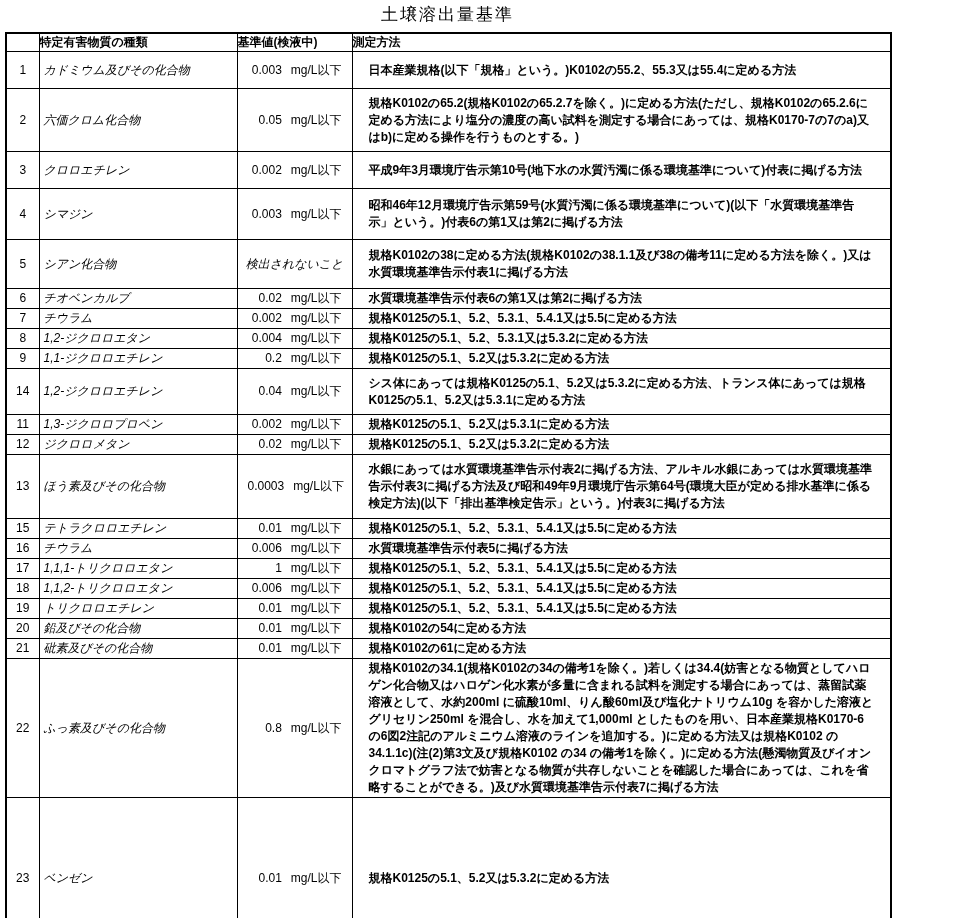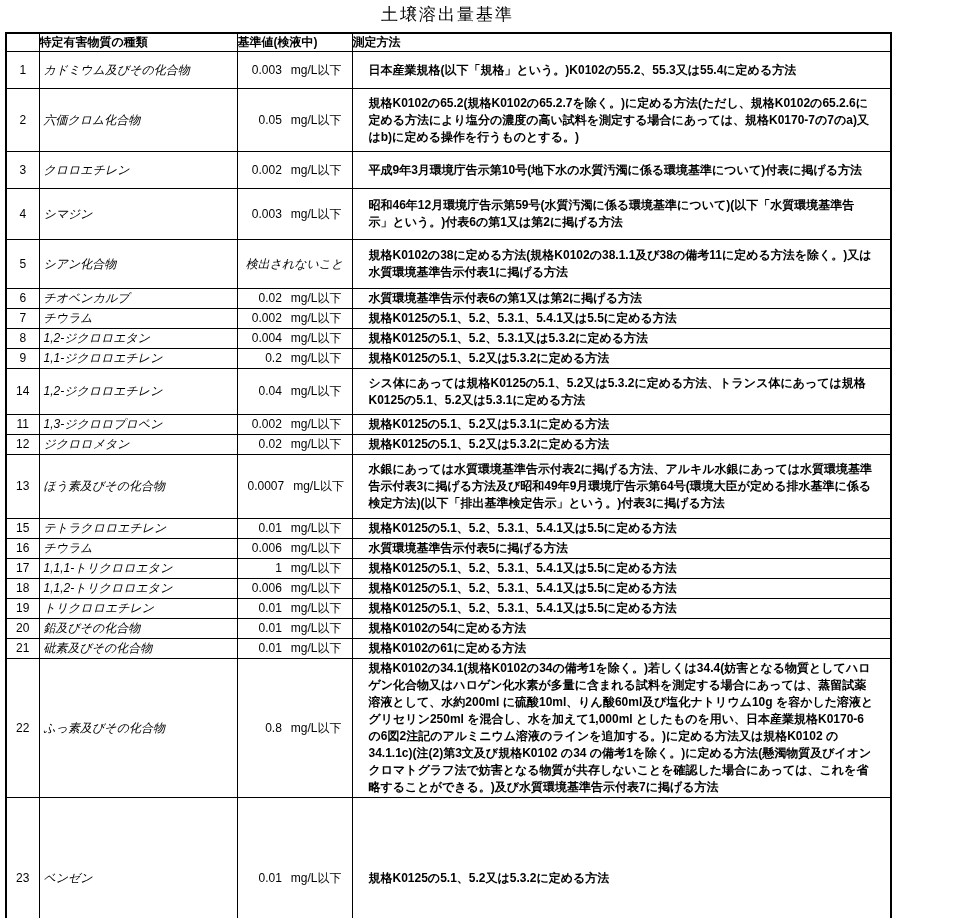--- a/index.html
+++ b/index.html
@@ -237,21 +237,21 @@
       </div>
     </td>
     <td class="c-met">規格K0125の5.1、5.2又は5.3.2に定める方法</td>
   </tr>
 
   <tr>
     <td class="c-no">13</td>
     <td class="c-sub">ほう素及びその化合物</td>
     <td class="c-val">
       <div class="vwrap">
-        <span class="vnum">0.0007</span>
+        <span class="vnum">0.0003</span>
         <span class="vunit">mg/L以下</span>
       </div>
     </td>
     <td class="c-met">水銀にあっては水質環境基準告示付表2に掲げる方法、アルキル水銀にあっては水質環境基準告示付表3に掲げる方法及び昭和49年9月環境庁告示第64号(環境大臣が定める排水基準に係る検定方法)(以下「排出基準検定告示」という。)付表3に掲げる方法</td>
   </tr>
 
 
   <tr>
     <td class="c-no">15</td>
     <td class="c-sub">テトラクロロエチレン</td>

